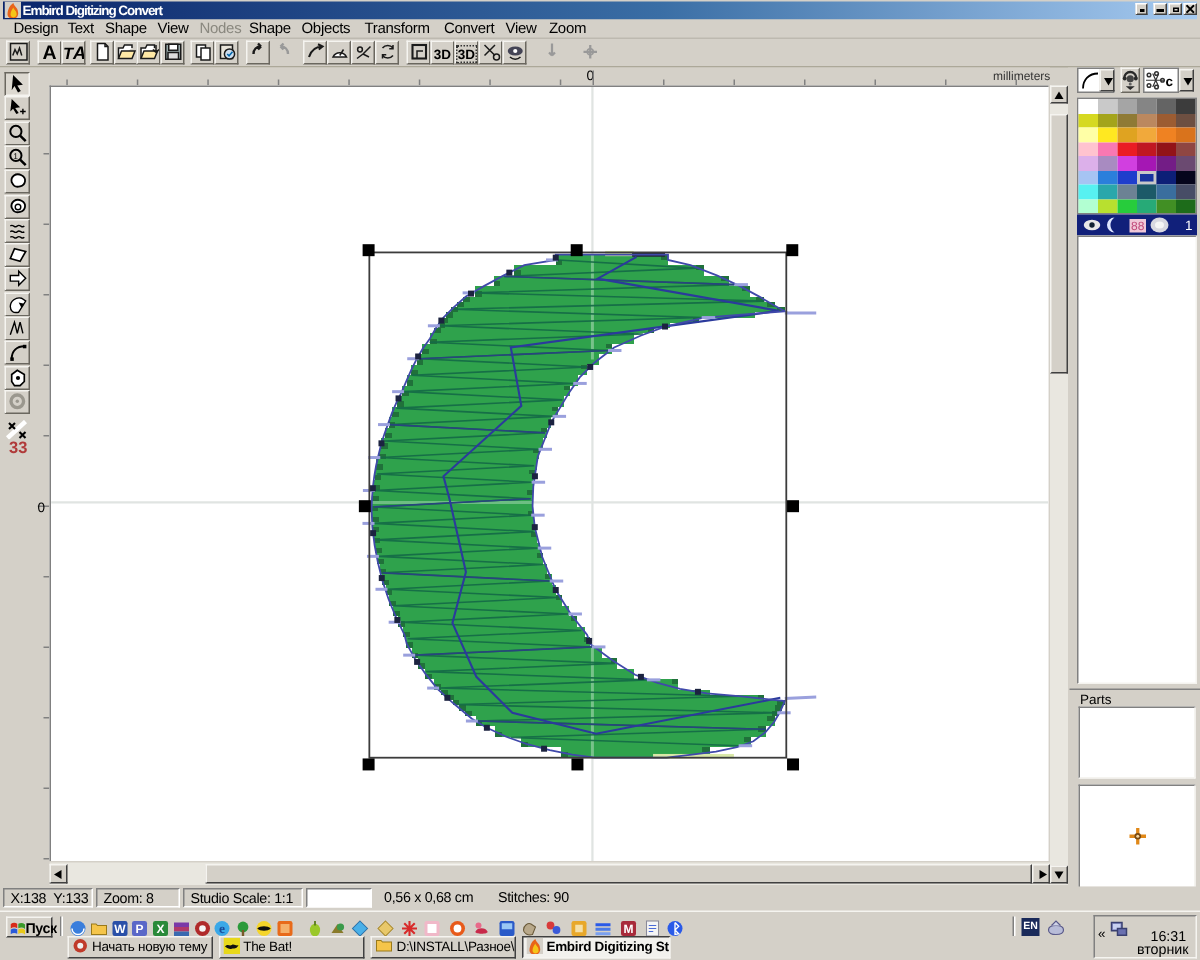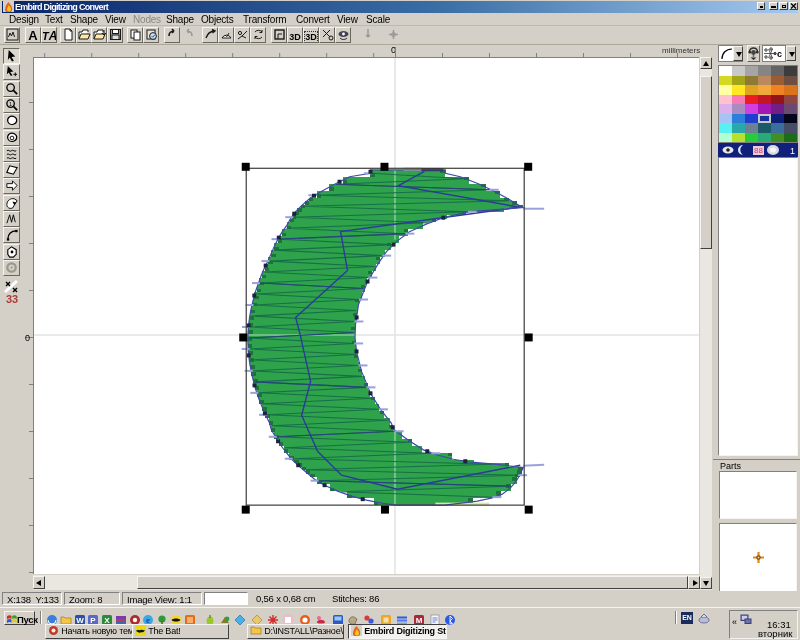--- a/index.html
+++ b/index.html
@@ -70,21 +70,21 @@
  <span style="left:9px">Design</span>
     <span style="left:45px">Text</span>
     <span style="left:70px">Shape</span>
  <span style="left:105px">View</span>
     <span style="left:133px;color:#8a887f">Nodes</span>
     <span style="left:166px">Shape</span>
  <span style="left:201px">Objects</span>
     <span style="left:243px">Transform</span>
     <span style="left:296px">Convert</span>
  <span style="left:337px">View</span>
-    <span style="left:366px">Scale</span>
+    <span style="left:366px">Zoom</span>
 </div>
 
 <div class="abs" style="left:0;top:25px;width:800px;height:1px;background:#bdb9b0"></div>
 <div id="tbar">
 <div class="tbtn" style="left:4px"><svg width="13" height="13" viewBox="0 0 13 13">
         <rect x="1" y="1" width="11" height="11" fill="none" stroke="#1a1a1a"></rect>
         <path d="M2.5 9 4 5l1.5 3L7 4l1.5 5" fill="none" stroke="#1a1a1a"></path>
       </svg></div>
 <div class="tbtn" style="left:25px"><span style="font-weight:bold;font-size:13px;line-height:13px">A</span></div>
 <div class="tbtn" style="left:41px"><span style="font-weight:bold;font-style:italic;font-size:11px;line-height:13px">T<span style="font-size:12px">A</span></span></div>
@@ -625,24 +625,24 @@
 <div class="sunken" style="left:719px;top:523px;width:78px;height:69px"></div>
 <svg class="abs" style="left:752px;top:551px" width="13" height="13" viewBox="0 0 13 13">
     <path d="M6.5 1v11M1 6.5h11" stroke="#e08818" stroke-width="2.2"></path>
     <circle cx="6.5" cy="6.5" r="2.2" fill="#7a4a10"></circle>
     <circle cx="6.5" cy="6.5" r="1" fill="#f5d5a0"></circle>
   </svg>
 
 <div id="status">
  <div class="scell" style="left:2px;width:60px">X:138&nbsp; Y:133</div>
  <div class="scell" style="left:64px;width:56px">Zoom: 8</div>
- <div class="scell" style="left:122px;width:80px">Image View: 1:1</div>
+ <div class="scell" style="left:122px;width:80px">Studio Scale: 1:1</div>
  <div class="scell" style="left:204px;width:44px;background:#fff"></div>
  <div class="scell" style="left:252px;width:70px;border:none">0,56 x 0,68 cm</div>
- <div class="scell" style="left:328px;width:60px;border:none">Stitches: 86</div>
+ <div class="scell" style="left:328px;width:60px;border:none">Stitches: 90</div>
 </div>
 
 <div id="task">
  <div class="abs" style="left:4px;top:3px;width:31px;height:14px;background:#d4d0c8;border:1px solid;border-color:#f5f4f0 #404040 #404040 #f5f4f0">
   <svg class="abs" style="left:2px;top:2px" width="10" height="10" viewBox="0 0 10 10">
         <path d="M0 2.2C1.5 1 3 1 4.5 1.8V4.8C3 4 1.5 4 0 5.2z" fill="#d82a1a"></path>
         <path d="M5.2 1.9C6.7 1.1 8.2 1.1 9.7 2.3V5.3C8.2 4.1 6.7 4.1 5.2 4.9z" fill="#3a9a2a"></path>
         <path d="M0 5.9C1.5 4.7 3 4.7 4.5 5.5V8.5C3 7.7 1.5 7.7 0 8.9z" fill="#2a5ad8"></path>
         <path d="M5.2 5.6C6.7 4.8 8.2 4.8 9.7 6V9C8.2 7.8 6.7 7.8 5.2 8.6z" fill="#e8c81a"></path>
       </svg>
@@ -774,21 +774,21 @@
   <span style="position:absolute;left:28px;top:17px;font-size:9.5px">вторник</span>
  </div>
 
  <div class="tkbtn" style="left:45px;width:97px">
   <svg style="vertical-align:-2px" width="11" height="11" viewBox="0 0 11 11">
         <circle cx="5.5" cy="5.5" r="4.5" fill="#c03a2a"></circle>
         <circle cx="5.5" cy="5.5" r="2" fill="#f0f0f0"></circle>
       </svg>
   <span>Начать новую тему :: B...</span>
  </div>
- <div class="tkbtn" style="left:132px;width:97px">
+ <div class="tkbtn" style="left:146px;width:97px">
   <svg style="vertical-align:-2px" width="11" height="11" viewBox="0 0 11 11">
         <rect x="0" y="0" width="11" height="11" fill="#e8d81a"></rect>
         <path d="M1 6c2-2 3 0 4.5-1C7 4 8.5 6 10 5 8.5 8 7 7 5.5 7.5 4 8 2.5 7 1 6z" fill="#111"></path>
       </svg>
   The Bat!
  </div>
  <div class="tkbtn" style="left:247px;width:97px">
   <svg style="vertical-align:-2px" width="12" height="11" viewBox="0 0 12 11">
         <path d="M1 9V2h3l1 1h6v6z" fill="#f5c54a" stroke="#9a7a1a" stroke-width="0.7"></path>
       </svg>

